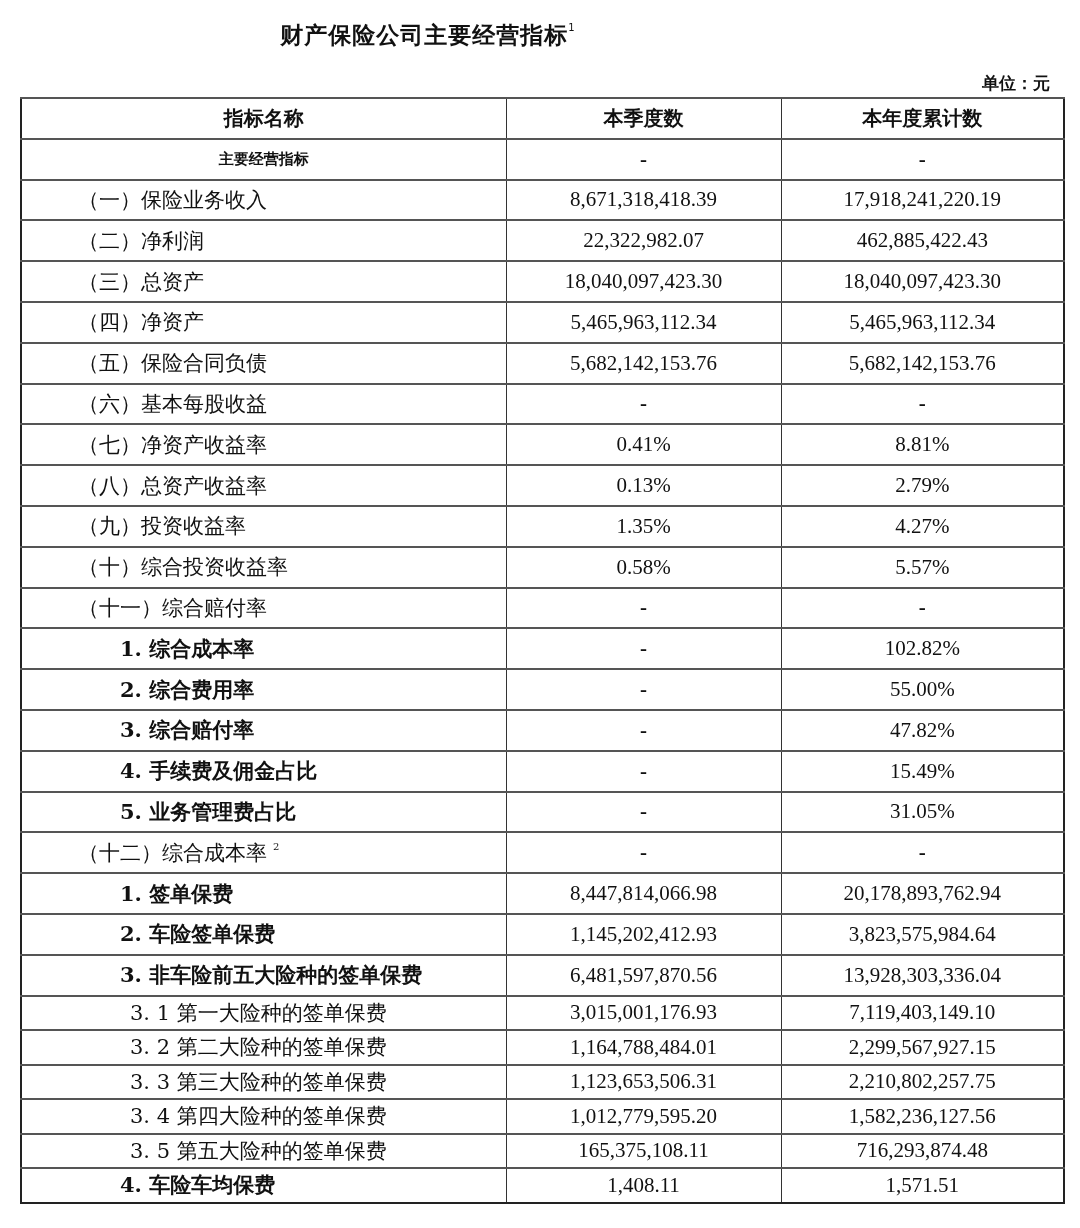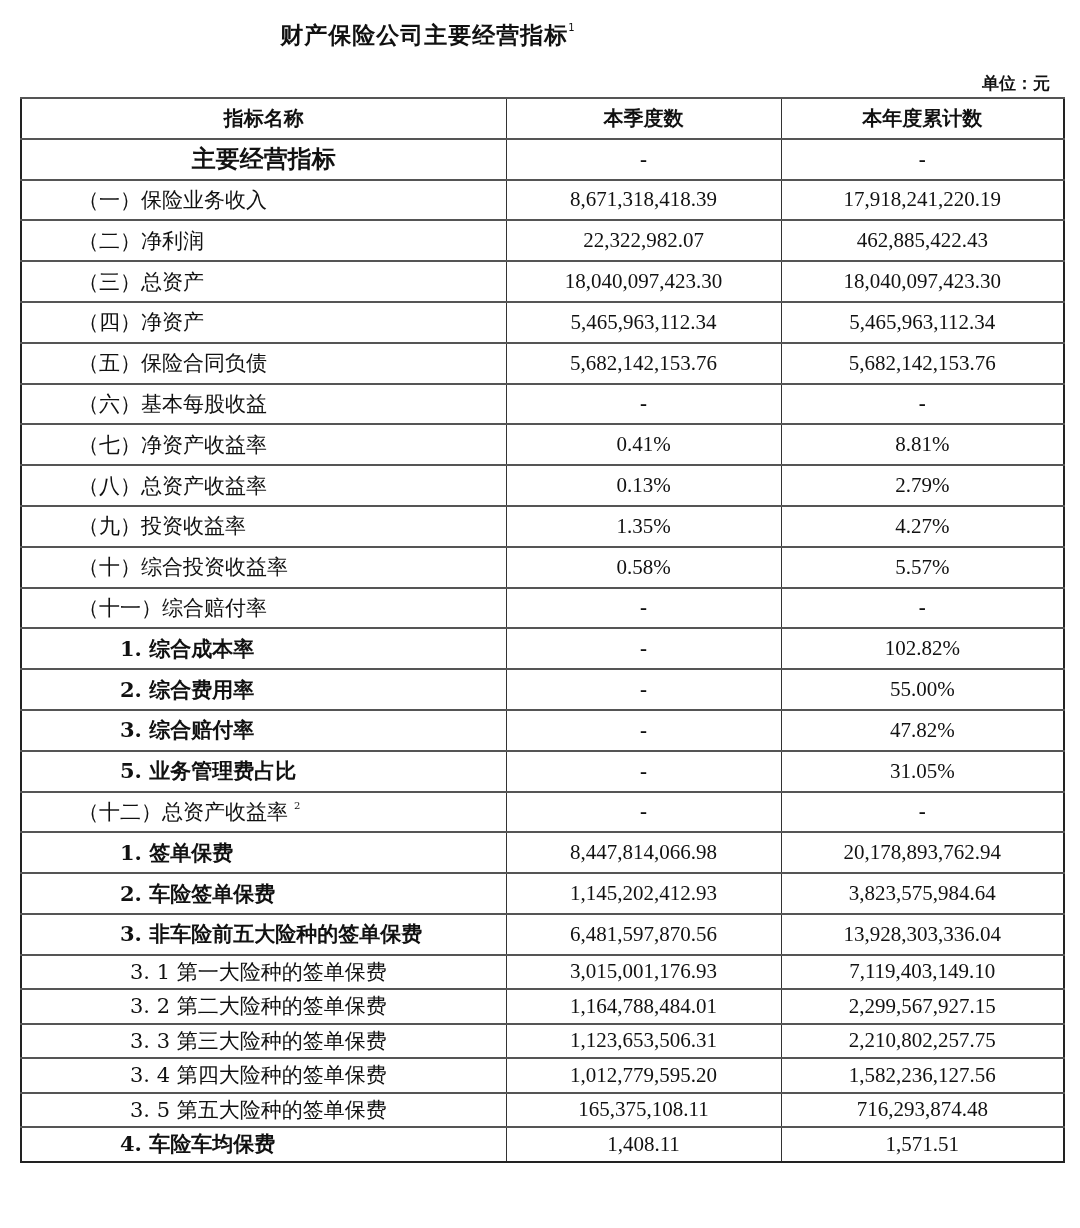--- a/index.html
+++ b/index.html
@@ -70,21 +70,21 @@
       text-align: center;
     }
     td.name {
       text-align: left;
       font-family: "DejaVu Serif", "Liberation Serif", serif;
     }
     td.name.section {
       text-align: center;
       font-family: "DejaVu Sans", "Liberation Sans", sans-serif;
       font-weight: bold;
-      font-size: 24px;
+      font-size: 15px;
     }
     td.name.lvl1 { padding-left: 56px; }
     td.name.lvl2 { padding-left: 98px; font-weight: bold; }
     td.name.lvl3 { padding-left: 108px; }
     td.num {
       text-align: center;
       font-family: "Liberation Serif", "DejaVu Serif", serif;
       font-size: 21px;
     }
     td.num.dash {
@@ -186,26 +186,31 @@
       <td class="name lvl2">2. 综合费用率</td>
       <td class="num dash">-</td>
       <td class="num">55.00%</td>
     </tr>
     <tr class="tall">
       <td class="name lvl2">3. 综合赔付率</td>
       <td class="num dash">-</td>
       <td class="num">47.82%</td>
     </tr>
     <tr class="tall">
+      <td class="name lvl2">4. 手续费及佣金占比</td>
+      <td class="num dash">-</td>
+      <td class="num">15.49%</td>
+    </tr>
+    <tr class="tall">
       <td class="name lvl2">5. 业务管理费占比</td>
       <td class="num dash">-</td>
       <td class="num">31.05%</td>
     </tr>
     <tr class="tall">
-      <td class="name lvl1"><span>（十二）总资产收益率</span><sup class="fn">2</sup></td>
+      <td class="name lvl1"><span>（十二）综合成本率</span><sup class="fn">2</sup></td>
       <td class="num dash">-</td>
       <td class="num dash">-</td>
     </tr>
     <tr class="tall">
       <td class="name lvl2">1. 签单保费</td>
       <td class="num">8,447,814,066.98</td>
       <td class="num">20,178,893,762.94</td>
     </tr>
     <tr class="tall">
       <td class="name lvl2">2. 车险签单保费</td>

